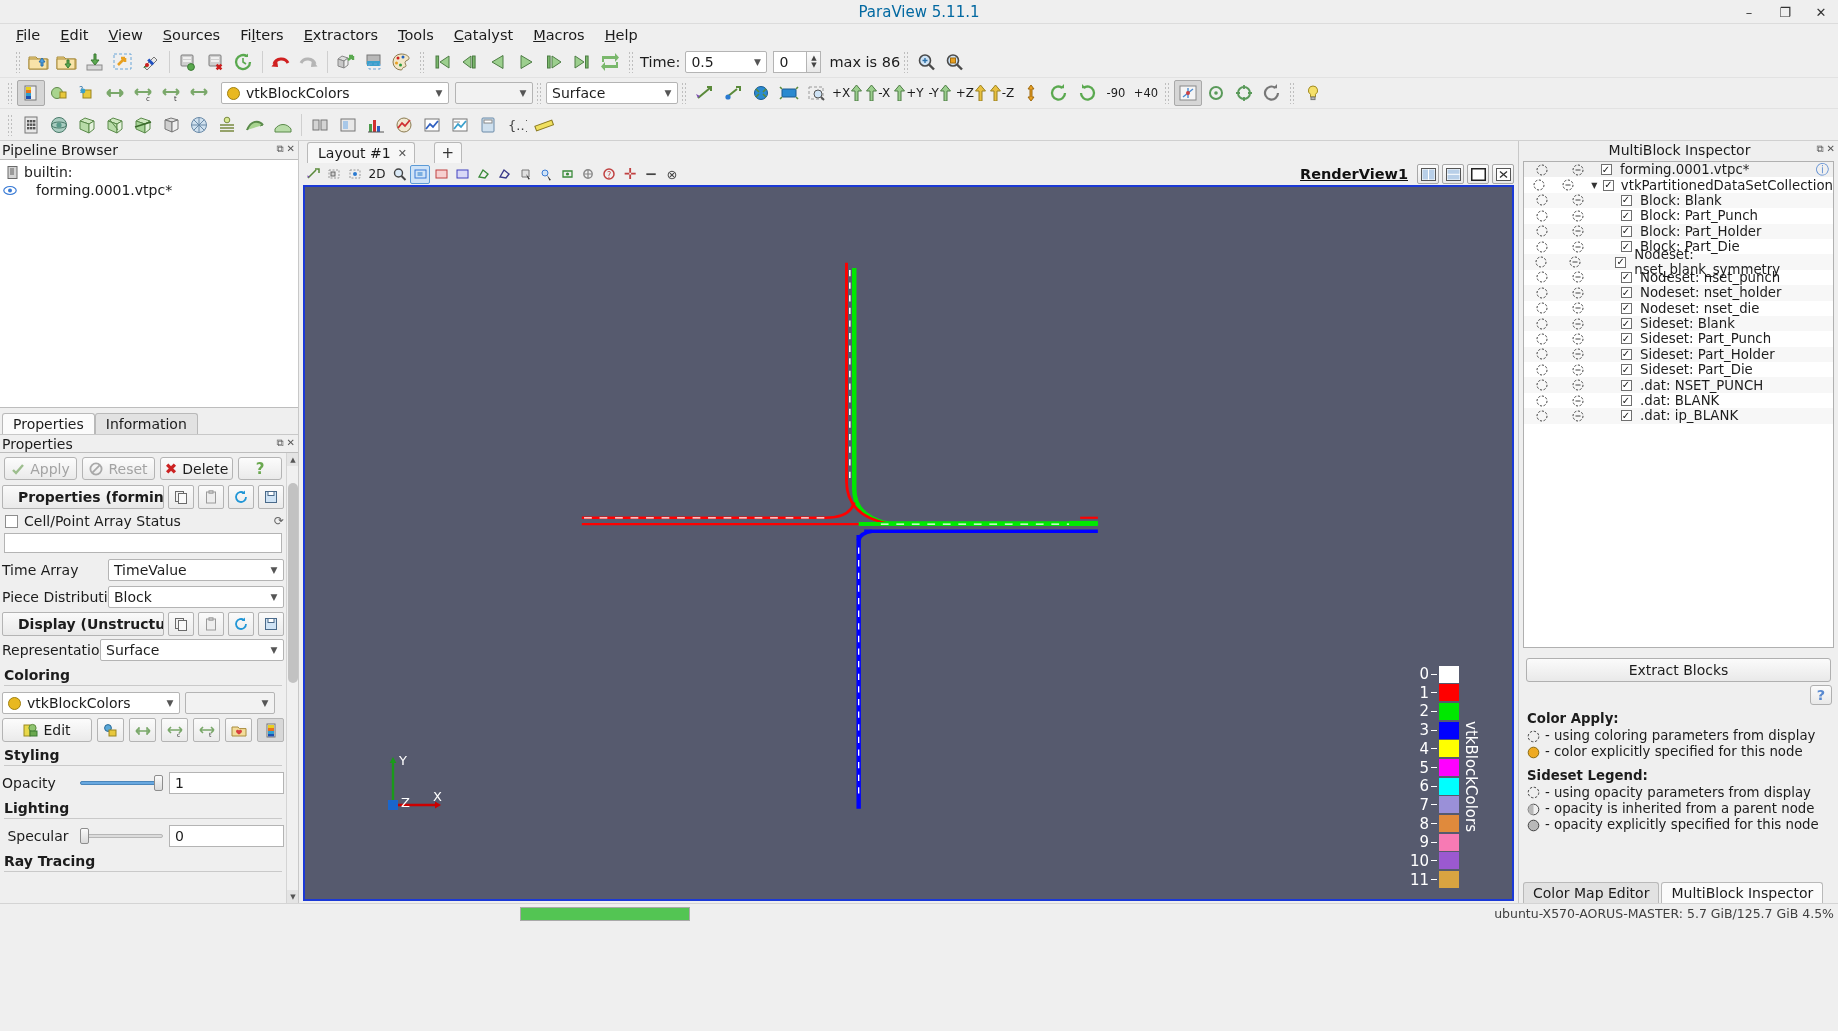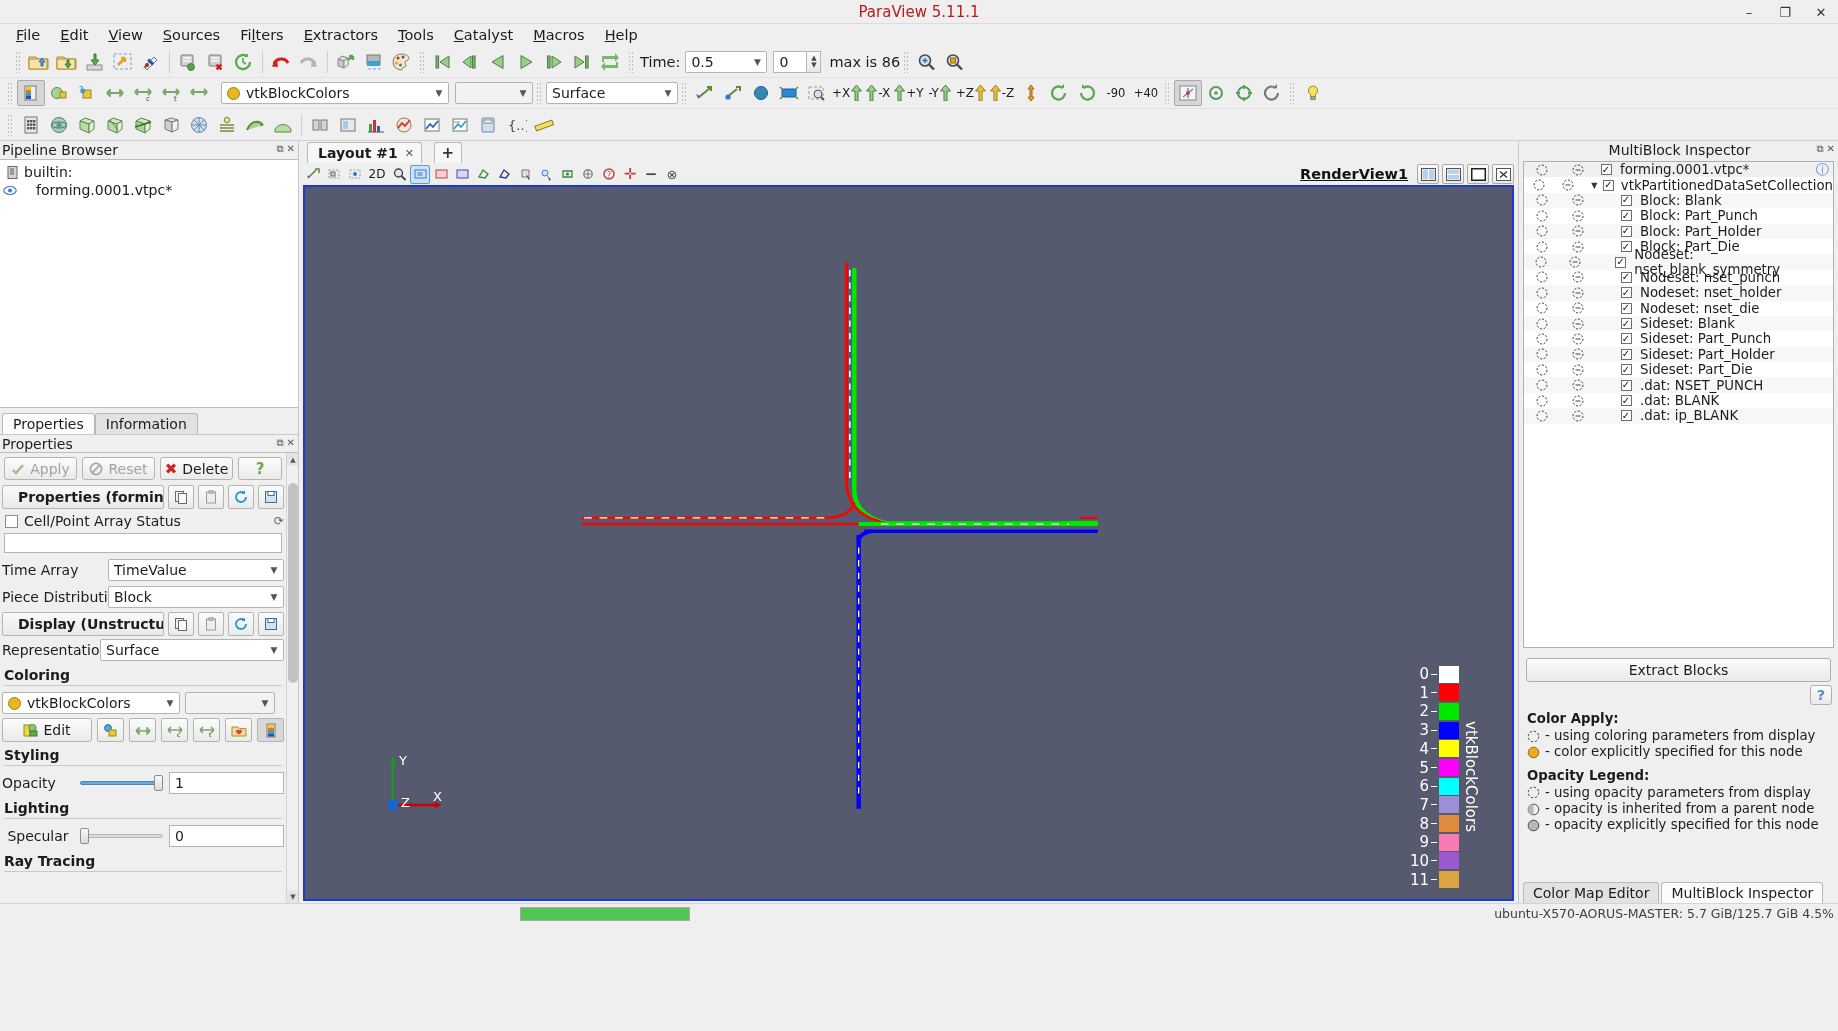--- a/index.html
+++ b/index.html
@@ -11,21 +11,21 @@
     background:#efefef;
     color:#1c1c1c;
     overflow:hidden;
     position:relative;
   }
   .titlebar {
     height:24px; background:#efefef; position:relative;
     display:flex; align-items:center; justify-content:center;
     border-bottom:1px solid #dcdcdc;
   }
-  .titlebar .title { font-size:15px; color:#b91c1c; }
+  .titlebar .title { font-size:15px; color:#0369a1; }
   .wbtns { position:absolute; right:6px; top:0; height:24px; display:flex; align-items:center; gap:14px; }
   .wbtn { width:22px; height:18px; display:flex; align-items:center; justify-content:center; color:#333; font-size:13px; }
 
   .menubar { height:22px; display:flex; align-items:center; padding-left:6px; background:#efefef; }
   .menu-item { padding:2px 10px; font-size:14.5px; color:#1c1c1c; cursor:default; }
   .menu-item u { text-decoration:underline; }
 
   .toolbar-row { display:flex; align-items:center; background:#efefef; border-bottom:1px solid #e2e2e2; }
   .tb1 { height:32px; padding-left:12px; }
   .tb2 { height:31px; padding-left:4px; }
@@ -116,21 +116,21 @@
                   border:1px solid #8d8d8d; border-radius:2px; }
   .numbox { width:115px; height:22px; border:1px solid #b4b4b4; background:#fff;
             font-size:14px; display:flex; align-items:center; padding-left:5px; }
   .vscroll { position:absolute; right:0; top:0; width:12px; bottom:0; background:#f0f0f0; border-left:1px solid #d4d4d4; }
   .vscroll .thumb { position:absolute; left:1px; width:10px; background:#c2c2c2; border-radius:5px; }
   .vscroll .ar { position:absolute; left:0; width:12px; height:13px; display:flex;
                  align-items:center; justify-content:center; font-size:7px; color:#555; background:#e4e4e4; }
 
   
   .center { flex:1; display:flex; flex-direction:column; background:#efefef; min-width:0; }
-  .layout-tabs { height:22px; display:flex; align-items:flex-end; padding-left:8px; gap:12px;font-weight:bold; }
+  .layout-tabs { height:22px; display:flex; align-items:flex-end; padding-left:8px; gap:19px; }
   .ltab { height:21px; padding:0 7px 0 10px; background:#f7f7f7; border:1px solid #b9b9b9;
           border-bottom:none; display:flex; align-items:center; gap:7px; font-size:14px;
           border-radius:3px 3px 0 0; }
   .ltab .x { font-size:11px; color:#555; }
   .ltab-plus { height:21px; width:28px; background:#f7f7f7; border:1px solid #b9b9b9;
           border-bottom:none; display:flex; align-items:center; justify-content:center;
           font-size:15px; border-radius:3px 3px 0 0; color:#333; }
   .view-toolbar { height:22px; display:flex; align-items:center; gap:1px; padding:0 4px;
                   background:#efefef; position:relative; }
   .vbtn { width:20px; height:19px; display:flex; align-items:center; justify-content:center;
@@ -1582,21 +1582,21 @@
             <circle cx="6.5" cy="6.5" r="5.3" fill="none" stroke="#444" stroke-dasharray="2.4,1.7"></circle>
           </svg>
         <span>- using coloring parameters from display</span>
       </div>
       <div class="li">
         <svg width="13" height="13" viewBox="0 0 13 13">
             <circle cx="6.5" cy="6.5" r="5.3" fill="#eeaa22" stroke="#8a6a10"></circle>
           </svg>
         <span>- color explicitly specified for this node</span>
       </div>
-      <div class="hd" style="margin-top:7px;">Opacity Legend:</div>
+      <div class="hd" style="margin-top:7px;">Sideset Legend:</div>
       <div class="li">
         <svg width="13" height="13" viewBox="0 0 13 13">
             <circle cx="6.5" cy="6.5" r="5.3" fill="none" stroke="#444" stroke-dasharray="2.4,1.7"></circle>
           </svg>
         <span>- using opacity parameters from display</span>
       </div>
       <div class="li">
         <svg width="13" height="13" viewBox="0 0 13 13">
             <circle cx="6.5" cy="6.5" r="5.3" fill="none" stroke="#444"></circle>
             <path d="M6.5 1.2a5.3 5.3 0 0 0 0 10.6z" fill="#b8b8b8"></path>

